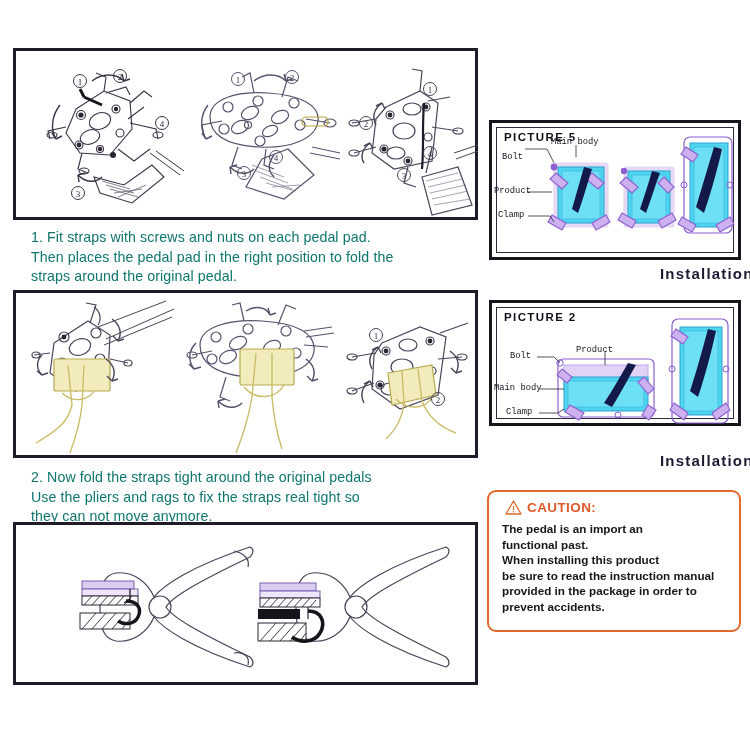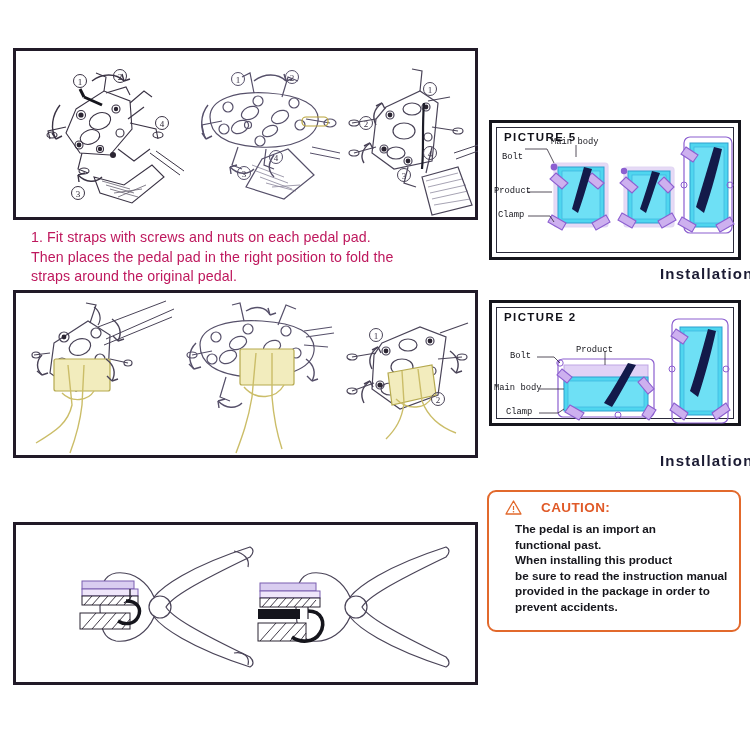--- a/index.html
+++ b/index.html
@@ -7,21 +7,21 @@
        font-family:"Liberation Sans","DejaVu Sans",sans-serif;color:#1a1a22;}
 
   .sheet{position:absolute;inset:0;}
 
   
   .step-panel{position:absolute;border:3px solid #211a28;background:#fff;box-sizing:border-box;}
   #step1-panel{left:13px;top:48px;width:465px;height:172px;}
   #step2-panel{left:13px;top:290px;width:465px;height:168px;}
   #step3-panel{left:13px;top:522px;width:465px;height:163px;}
 
-  .step-text{position:absolute;font-size:14.2px;line-height:19.5px;color:#be185d;
+  .step-text{position:absolute;font-size:14.2px;line-height:19.5px;color:#0f766e;
              letter-spacing:.1px;white-space:pre-line;}
   #step1-text{left:31px;top:228px;width:445px;}
   #step2-text{left:31px;top:468px;width:445px;}
   #step3-text{left:31px;top:697px;width:445px;}
 
   .figrow{position:absolute;inset:0;}
   .fig{position:absolute;}
 
   
   .pic-panel{position:absolute;border:3px solid #15151c;background:#fff;box-sizing:border-box;}
@@ -34,24 +34,24 @@
                color:#1b1b33;}
   #pic1-install{left:660px;top:265px;}
   #pic2-install{left:660px;top:452px;}
 
   .lbl{position:absolute;font-size:8.8px;color:#15151c;white-space:nowrap;
        font-family:Liberation Mono, monospace;}
 
   
   #caution-box{position:absolute;left:487px;top:490px;width:254px;height:142px;
        border:2px solid #e2692c;border-radius:9px;box-sizing:border-box;background:#fff;}
-  #caution-head{position:absolute;left:16px;top:8px;display:flex;align-items:center;gap:19px;}
+  #caution-head{position:absolute;left:16px;top:8px;display:flex;align-items:center;gap:5px;}
   #caution-title{font-size:13.5px;font-weight:bold;color:#e05a28;letter-spacing:.4px;}
   #caution-body{position:absolute;left:13px;top:29px;width:230px;font-size:11.7px;
-       font-weight:bold;line-height:15.6px;color:#16161c;white-space:pre-line;letter-spacing:0px;margin-left:13px;}
+       font-weight:bold;line-height:15.6px;color:#16161c;white-space:pre-line;letter-spacing:0px;}
 
   svg{display:block;overflow:visible;}
 </style>
 </head>
 <body>
 
 <div class="sheet">
 
   <div class="step-panel" id="step1-panel">
     <div class="figrow">
@@ -350,20 +350,23 @@
         <g font-size="9" fill="#3b3548" font-family="Liberation Serif, serif">
           <circle cx="30" cy="36" r="6.5" fill="none" stroke="#4a4458" stroke-width="1"></circle>
           <text x="30" y="39.5" text-anchor="middle">1</text>
           <circle cx="92" cy="100" r="6.5" fill="none" stroke="#4a4458" stroke-width="1"></circle>
           <text x="92" y="103.5" text-anchor="middle">2</text>
         </g>
       </svg>
     </div>
   </div>
 
+  <div class="step-text" id="step2-text">2. Now fold the straps tight around the original pedals
+    Use the pliers and rags to fix the straps real tight so
+    they can not move anymore.</div>
 
   <div class="step-panel" id="step3-panel">
     <div class="figrow">
 
       <svg class="fig" style="left:22px;top:6px;" width="220" height="150" viewBox="0 0 220 150">
         <g fill="none" stroke="#4a4458" stroke-width="1.2">
           <path d="M78 42 C96 40 110 52 116 66 C124 56 150 36 212 16 C216 18 216 22 212 26 C158 52 134 66 128 76
                    C134 86 158 100 212 126 C216 130 216 134 212 136 C150 116 124 96 116 86 C110 100 96 112 78 110
                    C66 108 62 98 62 76 C62 54 66 44 78 42 Z"></path>
           <circle cx="122" cy="76" r="11"></circle>

